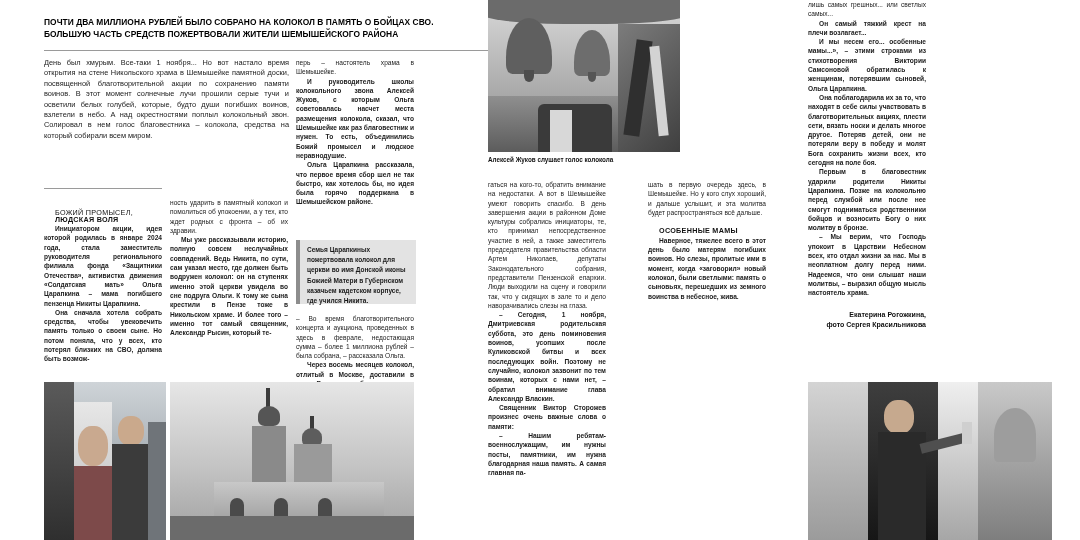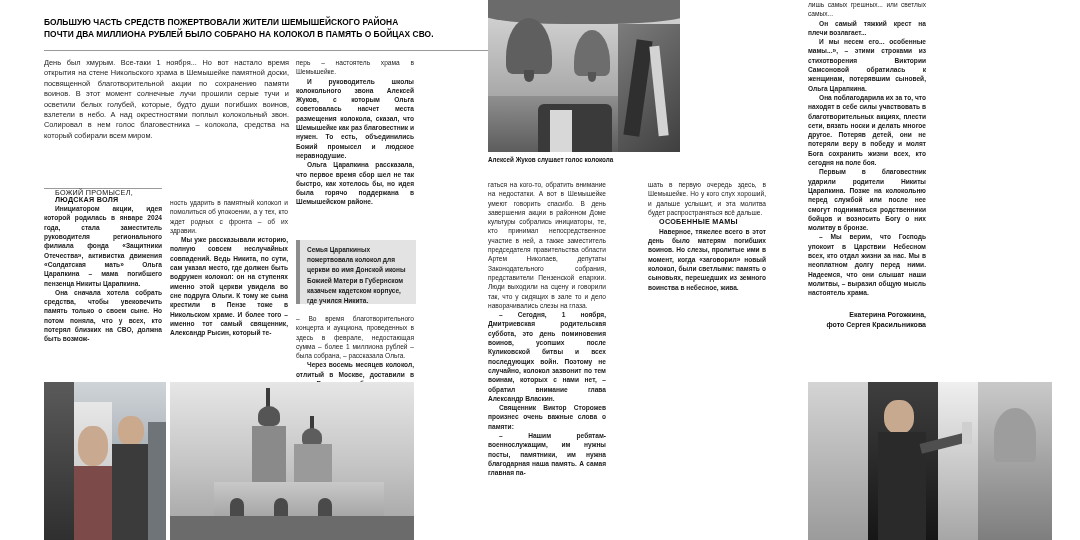--- a/index.html
+++ b/index.html
@@ -135,29 +135,29 @@
     font-weight: bold;
     color: #111;
   }
 </style>
 </head>
 <body>
 
 <div class="page">
 
   <div class="headline">
+    <div>ПОЧТИ ДВА МИЛЛИОНА РУБЛЕЙ БЫЛО СОБРАНО НА КОЛОКОЛ В ПАМЯТЬ О БОЙЦАХ СВО.</div>
     <div>БОЛЬШУЮ ЧАСТЬ СРЕДСТВ ПОЖЕРТВОВАЛИ ЖИТЕЛИ ШЕМЫШЕЙСКОГО РАЙОНА</div>
-    <div>ПОЧТИ ДВА МИЛЛИОНА РУБЛЕЙ БЫЛО СОБРАНО НА КОЛОКОЛ В ПАМЯТЬ О БОЙЦАХ СВО.</div>
   </div>
   <div class="headline-rule"></div>
 
   <div class="lead">День был хмурым. Все-таки 1 ноября... Но вот настало время открытия на стене Никольского храма в Шемышейке памятной доски, посвященной благотворительной акции по сохранению памяти воинов. В этот момент солнечные лучи прошили серые тучи и осветили белых голубей, которые, будто души погибших воинов, взлетели в небо. А над окрестностями поплыл колокольный звон. Солировал в нем голос благовестника – колокола, средства на который собирали всем миром.</div>
   <div class="lead-rule"></div>
 
-  <div class="col" style="left:44px; top:188px; width:118px;">
+  <div class="col" style="left:44px; top:208px; width:118px;">
     <p class="subhead">БОЖИЙ ПРОМЫСЕЛ,</p>
     <p class="subhead" style="margin-top:-3px;">ЛЮДСКАЯ ВОЛЯ</p>
     <p>Инициатором акции, идея которой родилась в январе 2024 года, стала заместитель руководителя регионального филиала фонда «Защитники Отечества», активистка движения «Солдатская мать» Ольга Царапкина – мама погибшего пензенца Никиты Царапкина.</p>
     <p>Она сначала хотела собрать средства, чтобы увековечить память только о своем сыне. Но потом поняла, что у всех, кто потерял близких на СВО, должна быть возмож-</p>
   </div>
 
   <div class="col" style="left:170px; top:198px; width:118px;">
     <p class="noindent">ность ударить в памятный колокол и помолиться об упокоении, а у тех, кто ждет родных с фронта – об их здравии.</p>
     <p>Мы уже рассказывали историю, полную совсем неслучайных совпадений. Ведь Никита, по сути, сам указал место, где должен быть водружен колокол: он на ступенях именно этой церкви увидела во сне подруга Ольги. К тому же сына крестили в Пензе тоже в Никольском храме. И более того – именно тот самый священник, Александр Рысин, который те-</p>
   </div>
@@ -196,21 +196,21 @@
 
   <div class="col" style="left:488px; top:180px; width:118px;">
     <p class="noindent">гаться на кого-то, обратить внимание на недостатки. А вот в Шемышейке умеют говорить спасибо. В день завершения акции в районном Доме культуры собрались инициаторы, те, кто принимал непосредственное участие в ней, а также заместитель председателя правительства области Артем Николаев, депутаты Законодательного собрания, представители Пензенской епархии. Люди выходили на сцену и говорили так, что у сидящих в зале то и дело наворачивались слезы на глаза.</p>
     <p>– Сегодня, 1 ноября, Дмитриевская родительская суббота, это день поминовения воинов, усопших после Куликовской битвы и всех последующих войн. Поэтому не случайно, колокол зазвонит по тем воинам, которых с нами нет, – обратил внимание глава Александр Власкин.</p>
     <p>Священник Виктор Сторожев произнес очень важные слова о памяти:</p>
     <p>– Нашим ребятам-военнослужащим, им нужны посты, памятники, им нужна благодарная наша память. А самая главная па-</p>
   </div>
 
   <div class="col" style="left:648px; top:180px; width:118px;">
     <p class="noindent">шать в первую очередь здесь, в Шемышейке. Но у кого слух хороший, и дальше услышит, и эта молитва будет распространяться всё дальше.</p>
-    <p class="subhead" style="margin-top:0;">ОСОБЕННЫЕ МАМЫ</p>
+    <p class="subhead" style="margin-top:9px;">ОСОБЕННЫЕ МАМЫ</p>
     <p>Наверное, тяжелее всего в этот день было матерям погибших воинов. Но слезы, пролитые ими в момент, когда «заговорил» новый колокол, были светлыми: память о сыновьях, перешедших из земного воинства в небесное, жива.</p>
   </div>
 
   <div class="col" style="left:808px; top:0px; width:118px;">
     <p class="noindent">лишь самых грешных... или светлых самых...</p>
     <p>Он самый тяжкий крест на плечи возлагает...</p>
     <p>И мы несем его... особенные мамы...», – этими строками из стихотворения Виктории Самсоновой обратилась к женщинам, потерявшим сыновей, Ольга Царапкина.</p>
     <p>Она поблагодарила их за то, что находят в себе силы участвовать в благотворительных акциях, плести сети, вязать носки и делать многое другое. Потеряв детей, они не потеряли веру в победу и молят Бога сохранить жизни всех, кто сегодня на поле боя.</p>
     <p>Первым в благовестник ударили родители Никиты Царапкина. Позже на колокольню перед службой или после нее смогут подниматься родственники бойцов и возносить Богу о них молитву в бронзе.</p>
     <p>– Мы верим, что Господь упокоит в Царствии Небесном всех, кто отдал жизни за нас. Мы в неоплатном долгу перед ними. Надеемся, что они слышат наши молитвы, – выразил общую мысль настоятель храма.</p>

